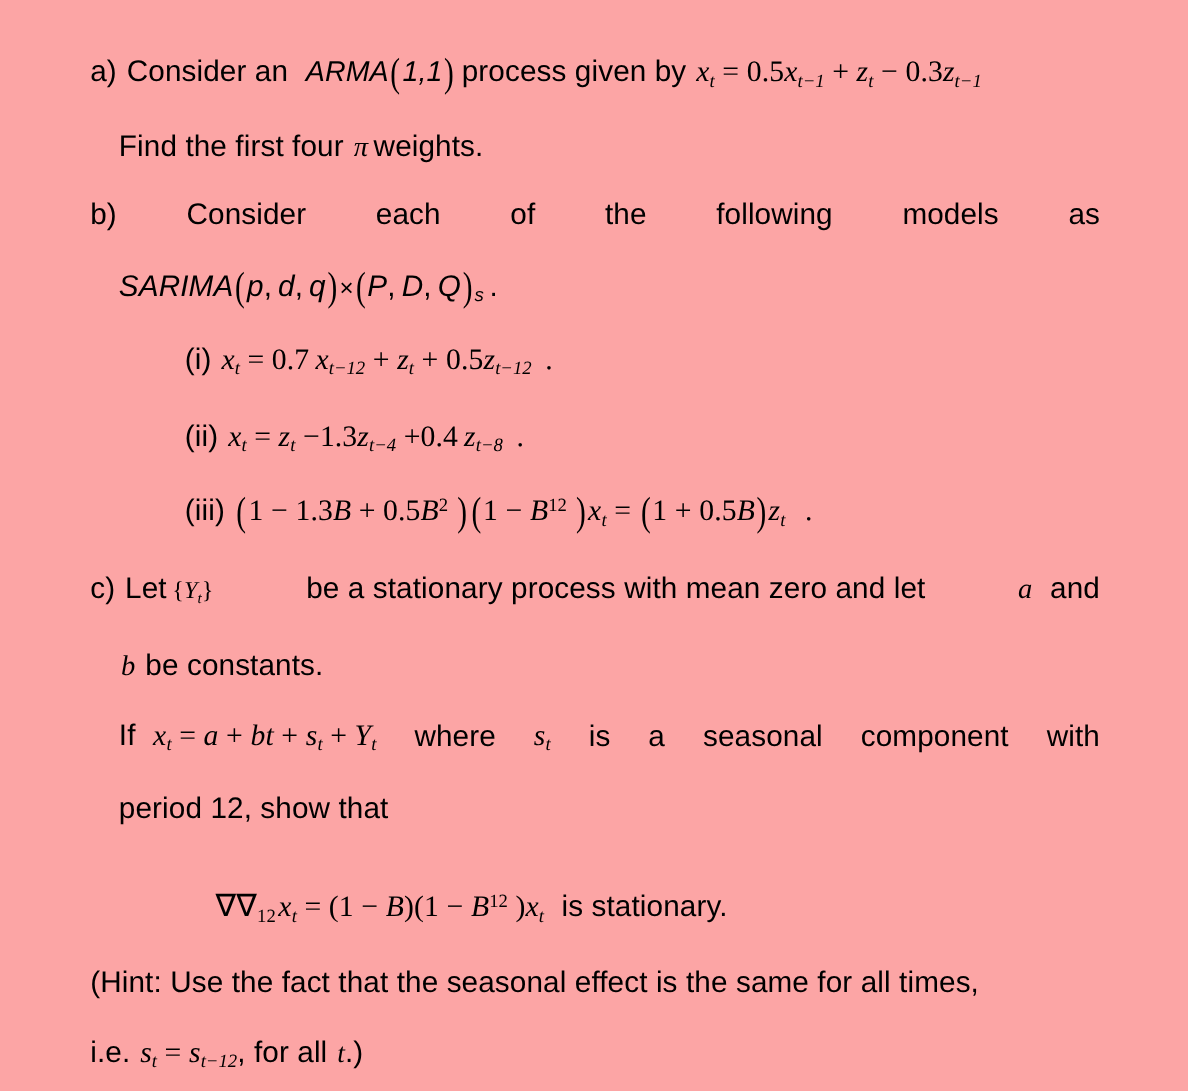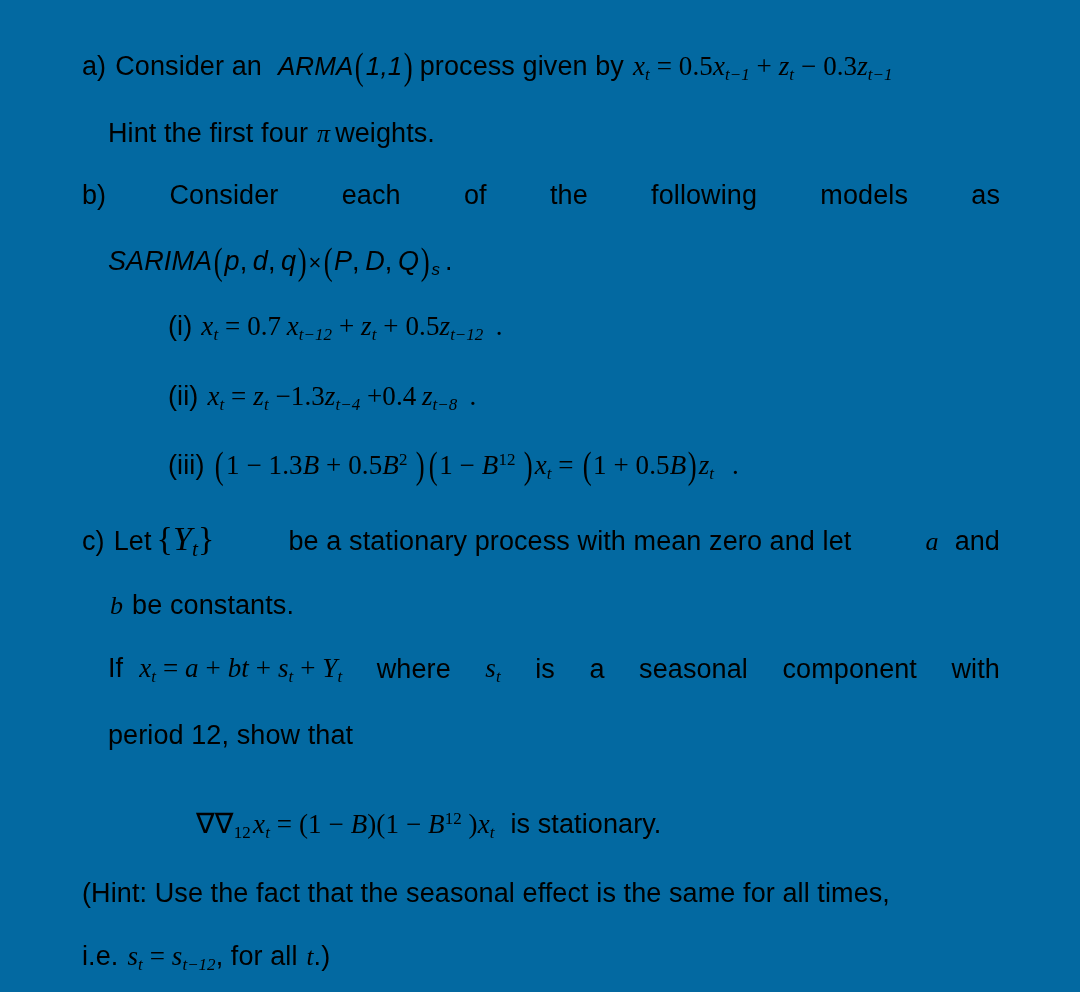--- a/index.html
+++ b/index.html
@@ -11,21 +11,21 @@
     width: 1080px;
     height: 992px;
     font-family: "Liberation Sans", sans-serif;
     color: #000000;
     overflow: hidden;
   }
   .page {
     position: relative;
     width: 1080px;
     height: 992px;
-    background: #0369a1;
+    background: #fca5a5;
   }
   
   .line {
     position: absolute;
     white-space: nowrap;
     font-size: 27px;
     line-height: 1.0;
     letter-spacing: 0.1px;
   }
   .justified {
@@ -84,21 +84,21 @@
 </head>
 <body>
 
 <div class="page">
 
   <div class="line" style="left:82px; top:48px;">
     <span class="lbl">a)</span><span class="sp"></span><span class="lbl">Consider an</span><span class="sp-l"></span><span class="sans-it" style="font-size:26px;">ARMA<span class="bigparen">(</span>1,1<span class="bigparen">)</span></span><span class="sp-s"></span><span class="lbl">process given by</span><span class="sp"></span><span class="math">x<sub>t</sub> <span class="op">=</span> <span class="num">0.5</span>x<sub>t−1</sub> <span class="op">+</span> z<sub>t</sub> <span class="op">−</span> <span class="num">0.3</span>z<sub>t−1</sub></span>
   </div>
 
   <div class="line" style="left:108px; top:120px;">
-    <span class="lbl">Hint the first four</span><span class="sp"></span><span class="math" style="font-size:26px;">π</span><span class="sp-s"></span><span class="lbl">weights.</span>
+    <span class="lbl">Find the first four</span><span class="sp"></span><span class="math" style="font-size:26px;">π</span><span class="sp-s"></span><span class="lbl">weights.</span>
   </div>
 
   <div class="line justified" style="left:82px; top:182px; width:918px;">
     <span class="lbl">b)</span>
     <span class="lbl">Consider</span>
     <span class="lbl">each</span>
     <span class="lbl">of</span>
     <span class="lbl">the</span>
     <span class="lbl">following</span>
     <span class="lbl">models</span>
@@ -115,21 +115,21 @@
 
   <div class="line" style="left:168px; top:383px;">
     <span class="lbl">(ii)</span><span class="sp"></span><span class="math">x<sub>t</sub> <span class="op">=</span> z<sub>t</sub> <span class="op">−</span><span class="num">1.3</span>z<sub>t−4</sub> <span class="op">+</span><span class="num">0.4</span> z<sub>t−8</sub> <span class="op"> .</span></span>
   </div>
 
   <div class="line" style="left:168px; top:447px;">
     <span class="lbl">(iii)</span><span class="sp"></span><span class="math"><span class="bigparen">(</span><span class="num">1</span> <span class="op">−</span> <span class="num">1.3</span>B <span class="op">+</span> <span class="num">0.5</span>B<sup>2</sup> <span class="bigparen">)</span><span class="bigparen">(</span><span class="num">1</span> <span class="op">−</span> B<sup>12</sup> <span class="bigparen">)</span>x<sub>t</sub> <span class="op">=</span> <span class="bigparen">(</span><span class="num">1</span> <span class="op">+</span> <span class="num">0.5</span>B<span class="bigparen">)</span>z<sub>t</sub> <span class="op">  .</span></span>
   </div>
 
   <div class="line justified" style="left:82px; top:522px; width:918px;">
-    <span><span class="lbl">c)</span><span class="sp"></span><span class="lbl">Let</span><span class="sp-s"></span><span class="math" style="font-size:34px;font-family:Liberation Serif, serif;"><span class="op">{</span>Y<sub>t</sub><span class="op">}</span></span></span>
+    <span><span class="lbl">c)</span><span class="sp"></span><span class="lbl">Let</span><span class="sp-s"></span><span class="math" style="font-size:22px;font-family:Liberation Serif, serif;"><span class="op">{</span>Y<sub>t</sub><span class="op">}</span></span></span>
     <span class="lbl">be a stationary process with mean zero and let</span>
     <span><span class="math" style="font-size:26px;">a</span><span class="sp-l"></span><span class="lbl">and</span></span>
   </div>
 
   <div class="line" style="left:110px; top:592px;text-align:right;">
     <span class="math" style="font-size:26px;">b</span><span class="sp"></span><span class="lbl">be constants.</span>
   </div>
 
   <div class="line justified" style="left:108px; top:655px; width:892px;align-items:center;">
     <span><span class="lbl">If</span><span class="sp-l"></span><span class="math">x<sub>t</sub> <span class="op">=</span> a <span class="op">+</span> bt <span class="op">+</span> s<sub>t</sub> <span class="op">+</span> Y<sub>t</sub></span></span>

